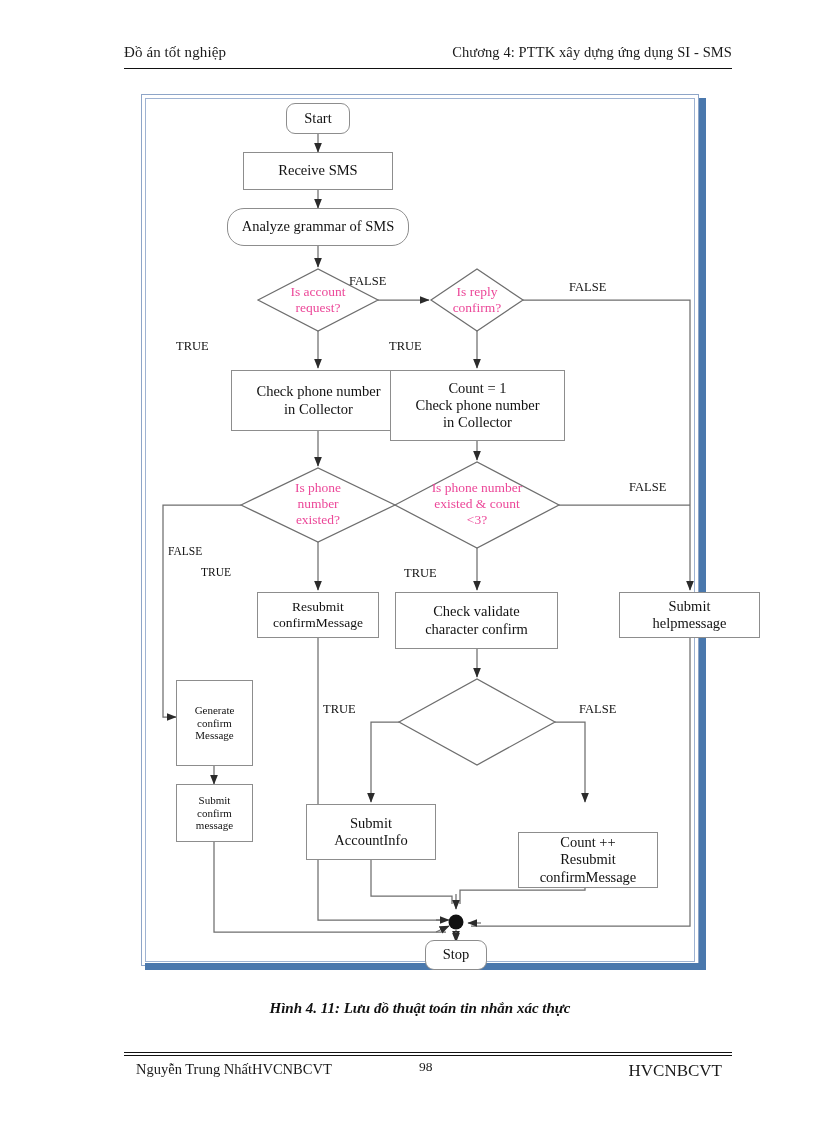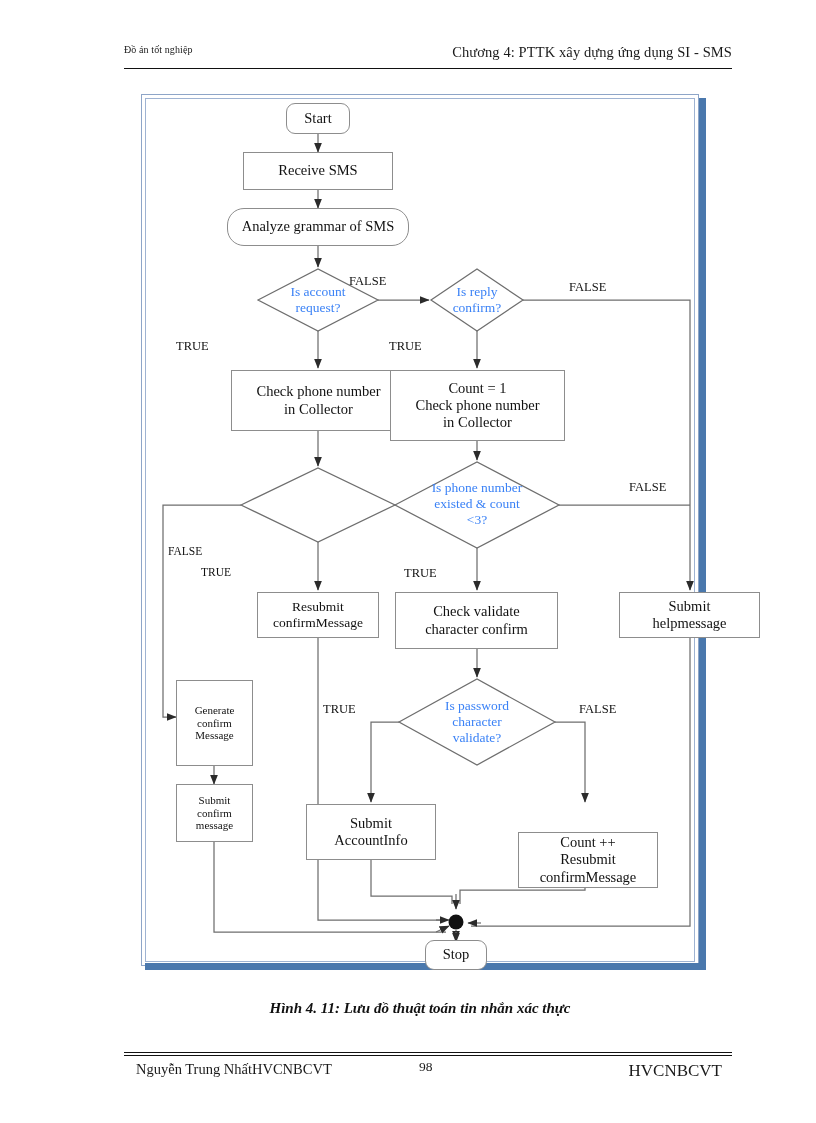--- a/index.html
+++ b/index.html
@@ -11,21 +11,21 @@
     position:relative;
     overflow:hidden;
   }
   .page{position:absolute;inset:0;}
 
   
   .header{
     position:absolute;left:124px;top:44px;width:608px;height:26px;
   }
   .header .h-left{
-    position:absolute;left:0;top:0;font-size:10px;letter-spacing:.1px;text-align:right;
+    position:absolute;left:0;top:0;font-size:15px;letter-spacing:.1px;text-align:right;
   }
   .header .h-right{
     position:absolute;right:0;top:0;font-size:14.5px;letter-spacing:.1px;white-space:nowrap;
   }
   .header .h-rule{
     position:absolute;left:0;top:24px;width:608px;height:0;
     border-top:1.4px solid #111;
   }
 
   
@@ -68,21 +68,21 @@
   .node .txt{display:block;padding:0 3px;}
 
   .n-lg{font-size:14.5px;}
   .n-md{font-size:13.5px;}
   .n-sm{font-size:11px;}
 
   
   .dlabel{
     position:absolute;text-align:center;
     font-family:"Liberation Serif", serif;
-    font-size:13.5px;line-height:1.2;color:#3b82f6;
+    font-size:13.5px;line-height:1.2;color:#ec4899;
     display:flex;align-items:center;justify-content:center;
     pointer-events:none;
   }
   .edge-label{
     position:absolute;
     font-family:"Liberation Serif", serif;
     font-size:12.5px;color:#111;white-space:nowrap;
   }
 
   
@@ -255,28 +255,28 @@
     <div class="node rounded n-lg" style="left:284px;top:846px;width:62px;height:30px;">
       <span class="txt">Stop</span>
     </div>
 
     <div class="dlabel" style="left:127px;top:186px;width:100px;height:40px;white-space:pre-line;">Is account
 request?</div>
 
     <div class="dlabel" style="left:291px;top:186px;width:90px;height:40px;white-space:pre-line;">Is reply
 confirm?</div>
 
+    <div class="dlabel" style="left:132px;top:381px;width:90px;height:58px;white-space:pre-line;">Is phone
+number
+existed?</div>
 
     <div class="dlabel" style="left:267px;top:381px;width:138px;height:58px;white-space:pre-line;">Is phone number
 existed &amp; count
 &lt;3?</div>
 
-    <div class="dlabel" style="left:281px;top:599px;width:110px;height:58px;white-space:pre-line;">Is password
-character
-validate?</div>
 
     <div class="edge-label" style="left:208px;top:180px;">FALSE</div>
     <div class="edge-label" style="left:35px;top:245px;">TRUE</div>
     <div class="edge-label" style="left:428px;top:186px;">FALSE</div>
     <div class="edge-label" style="left:248px;top:245px;">TRUE</div>
 
     <div class="edge-label" style="left:27px;top:451px;font-size:11.5px;">FALSE</div>
     <div class="edge-label" style="left:60px;top:472px;font-size:11.5px;">TRUE</div>
 
     <div class="edge-label" style="left:488px;top:386px;">FALSE</div>

